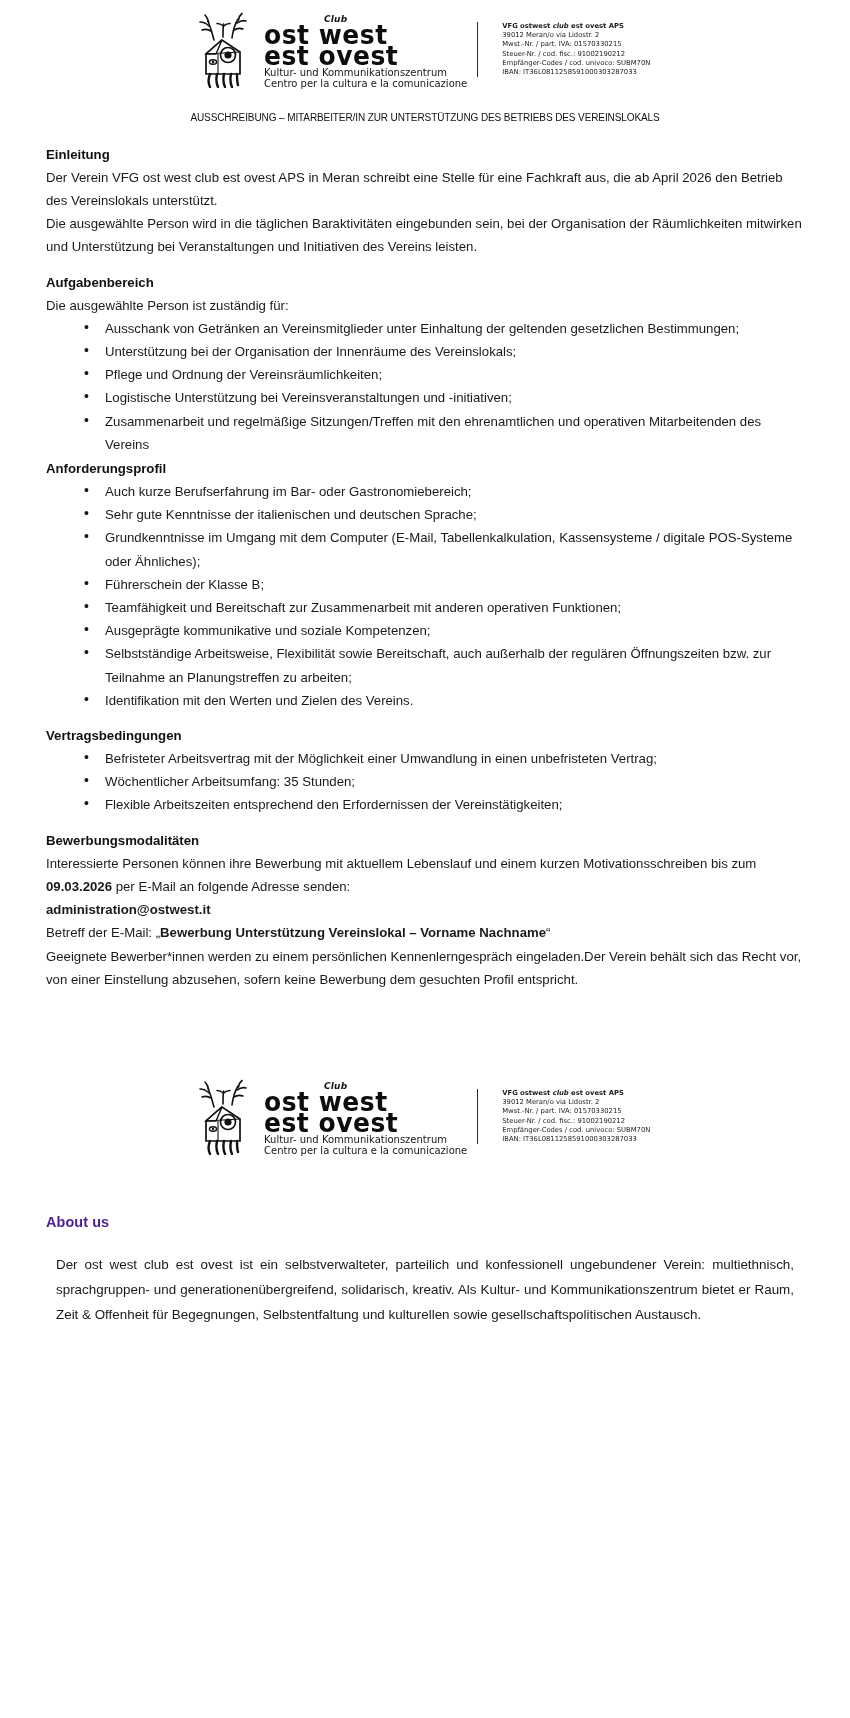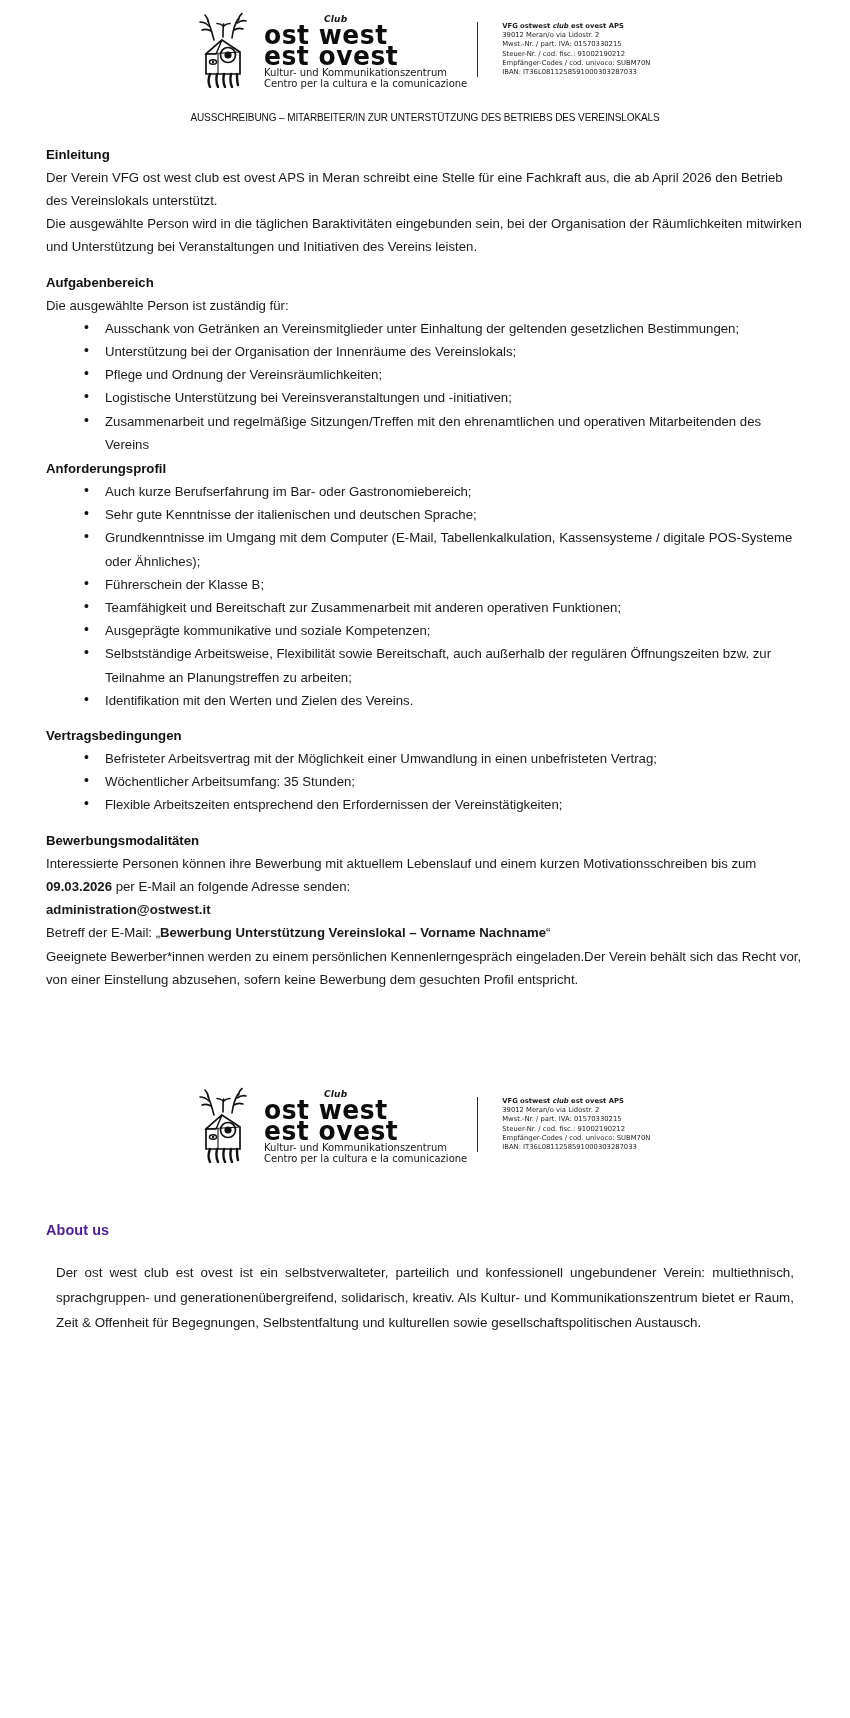--- a/index.html
+++ b/index.html
@@ -99,21 +99,21 @@
     text-align: center;
     font-weight: normal;
     font-size: 10px;
     line-height: 26px;
     letter-spacing: -0.1px;
     color: #111;
   }
 
   
   .content {
-    margin: 0 46px 8px 46px;
+    margin: 0 46px 0 46px;
     font-size: 13.2px;
     line-height: 23.2px;
     color: #1a1a1a;
   }
   h2.section {
     font-size: 13.2px;
     font-weight: bold;
     line-height: 22px;
     margin: 13px 0 0 0;
     color: #111;

